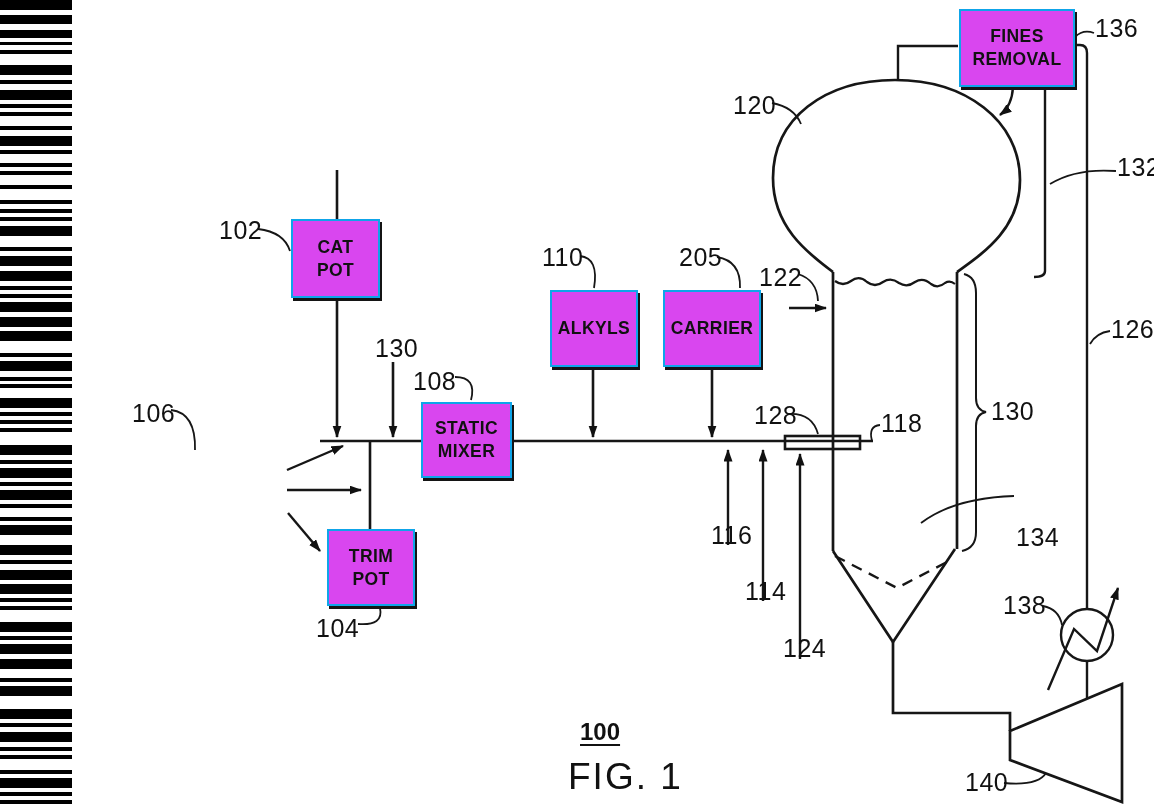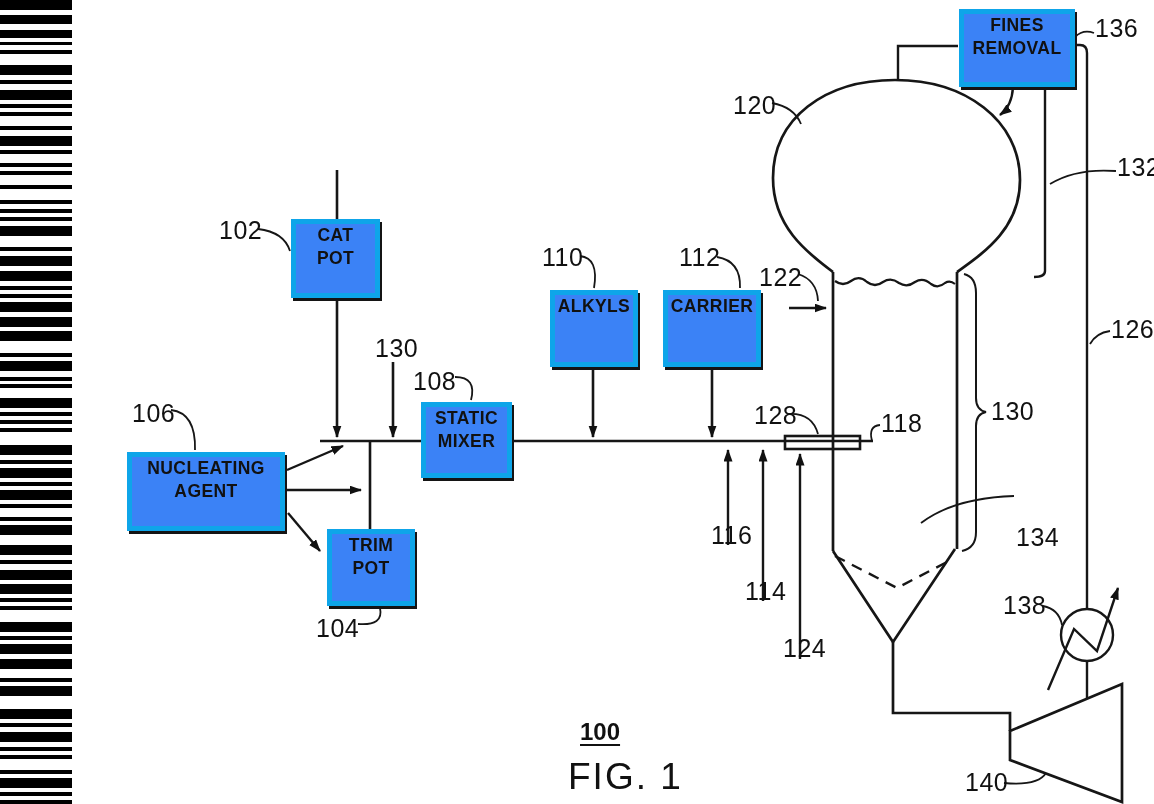--- a/index.html
+++ b/index.html
@@ -1,23 +1,23 @@
 <!DOCTYPE html>
 <html><head>
 <meta charset="utf-8">
 <style>
   html,body{margin:0;padding:0;background:#ffffff;}
   .page{position:relative;width:1154px;height:804px;background:#fff;overflow:hidden;
         font-family:"Liberation Sans",sans-serif;color:#111;}
   .barcode{position:absolute;left:0;top:0;width:72px;height:804px;overflow:hidden;}
   .barcode .bar{width:100%;background:#000;}
   svg.diagram{position:absolute;left:0;top:0;z-index:1;}
-  .pbox{position:absolute;z-index:2;box-sizing:border-box;background:#3b82f6;
-        border:5px solid #0ea5e9;box-shadow:2px 3px 0 #141414;
-        display:flex;justify-content:center;text-align:center;}
+  .pbox{position:absolute;z-index:2;box-sizing:border-box;background:#d946ef;
+        border:2px solid #0ea5e9;box-shadow:2px 3px 0 #141414;
+        display:flex;align-items:center;justify-content:center;text-align:center;}
   .pbox .box-label{white-space:pre-line;font-size:17.5px;font-weight:bold;
         line-height:1.3;letter-spacing:0.4px;}
   .ref{position:absolute;z-index:3;font-size:25px;letter-spacing:0.5px;color:#111;}
   .fig-ref{position:absolute;z-index:3;font-size:24px;font-weight:bold;
         text-decoration:underline;text-decoration-thickness:2px;text-underline-offset:4px;}
   .fig-caption{position:absolute;z-index:3;font-size:37px;letter-spacing:2px;}
 </style>
 </head>
 <body>
 
@@ -168,24 +168,20 @@
       <path d="M1094,33 Q1083,29 1075,37"></path>
       <path d="M1043,606 Q1059,609 1062,625"></path>
       <path d="M1004,783 Q1038,786 1046,773"></path>
     </g>
   </svg>
 
   <div class="pbox" style="left:291px;top:219px;width:89px;height:79px;">
     <span class="box-label">CAT
 POT</span>
   </div>
-  <div class="pbox" style="left:127px;top:452px;width:158px;height:79px;">
-    <span class="box-label">NUCLEATING
-AGENT</span>
-  </div>
   <div class="pbox" style="left:327px;top:529px;width:88px;height:77px;">
     <span class="box-label">TRIM
 POT</span>
   </div>
   <div class="pbox" style="left:550px;top:290px;width:88px;height:77px;">
     <span class="box-label">ALKYLS</span>
   </div>
   <div class="pbox" style="left:421px;top:402px;width:91px;height:76px;">
     <span class="box-label">STATIC
 MIXER</span>
@@ -196,21 +192,21 @@
   <div class="pbox" style="left:959px;top:9px;width:116px;height:78px;">
     <span class="box-label">FINES
 REMOVAL</span>
   </div>
 
   <span class="ref" style="left:219px;top:216px;">102</span>
   <span class="ref" style="left:316px;top:614px;">104</span>
   <span class="ref" style="left:132px;top:399px;">106</span>
   <span class="ref" style="left:413px;top:367px;">108</span>
   <span class="ref" style="left:542px;top:243px;">110</span>
-  <span class="ref" style="left:679px;top:243px;">112</span>
+  <span class="ref" style="left:679px;top:243px;">205</span>
   <span class="ref" style="left:745px;top:577px;">114</span>
   <span class="ref" style="left:711px;top:521px;">116</span>
   <span class="ref" style="left:881px;top:409px;">118</span>
   <span class="ref" style="left:733px;top:91px;">120</span>
   <span class="ref" style="left:759px;top:263px;">122</span>
   <span class="ref" style="left:783px;top:634px;">124</span>
   <span class="ref" style="left:1111px;top:315px;">126</span>
   <span class="ref" style="left:754px;top:401px;">128</span>
   <span class="ref" style="left:375px;top:334px;">130</span>
   <span class="ref" style="left:991px;top:397px;">130</span>

